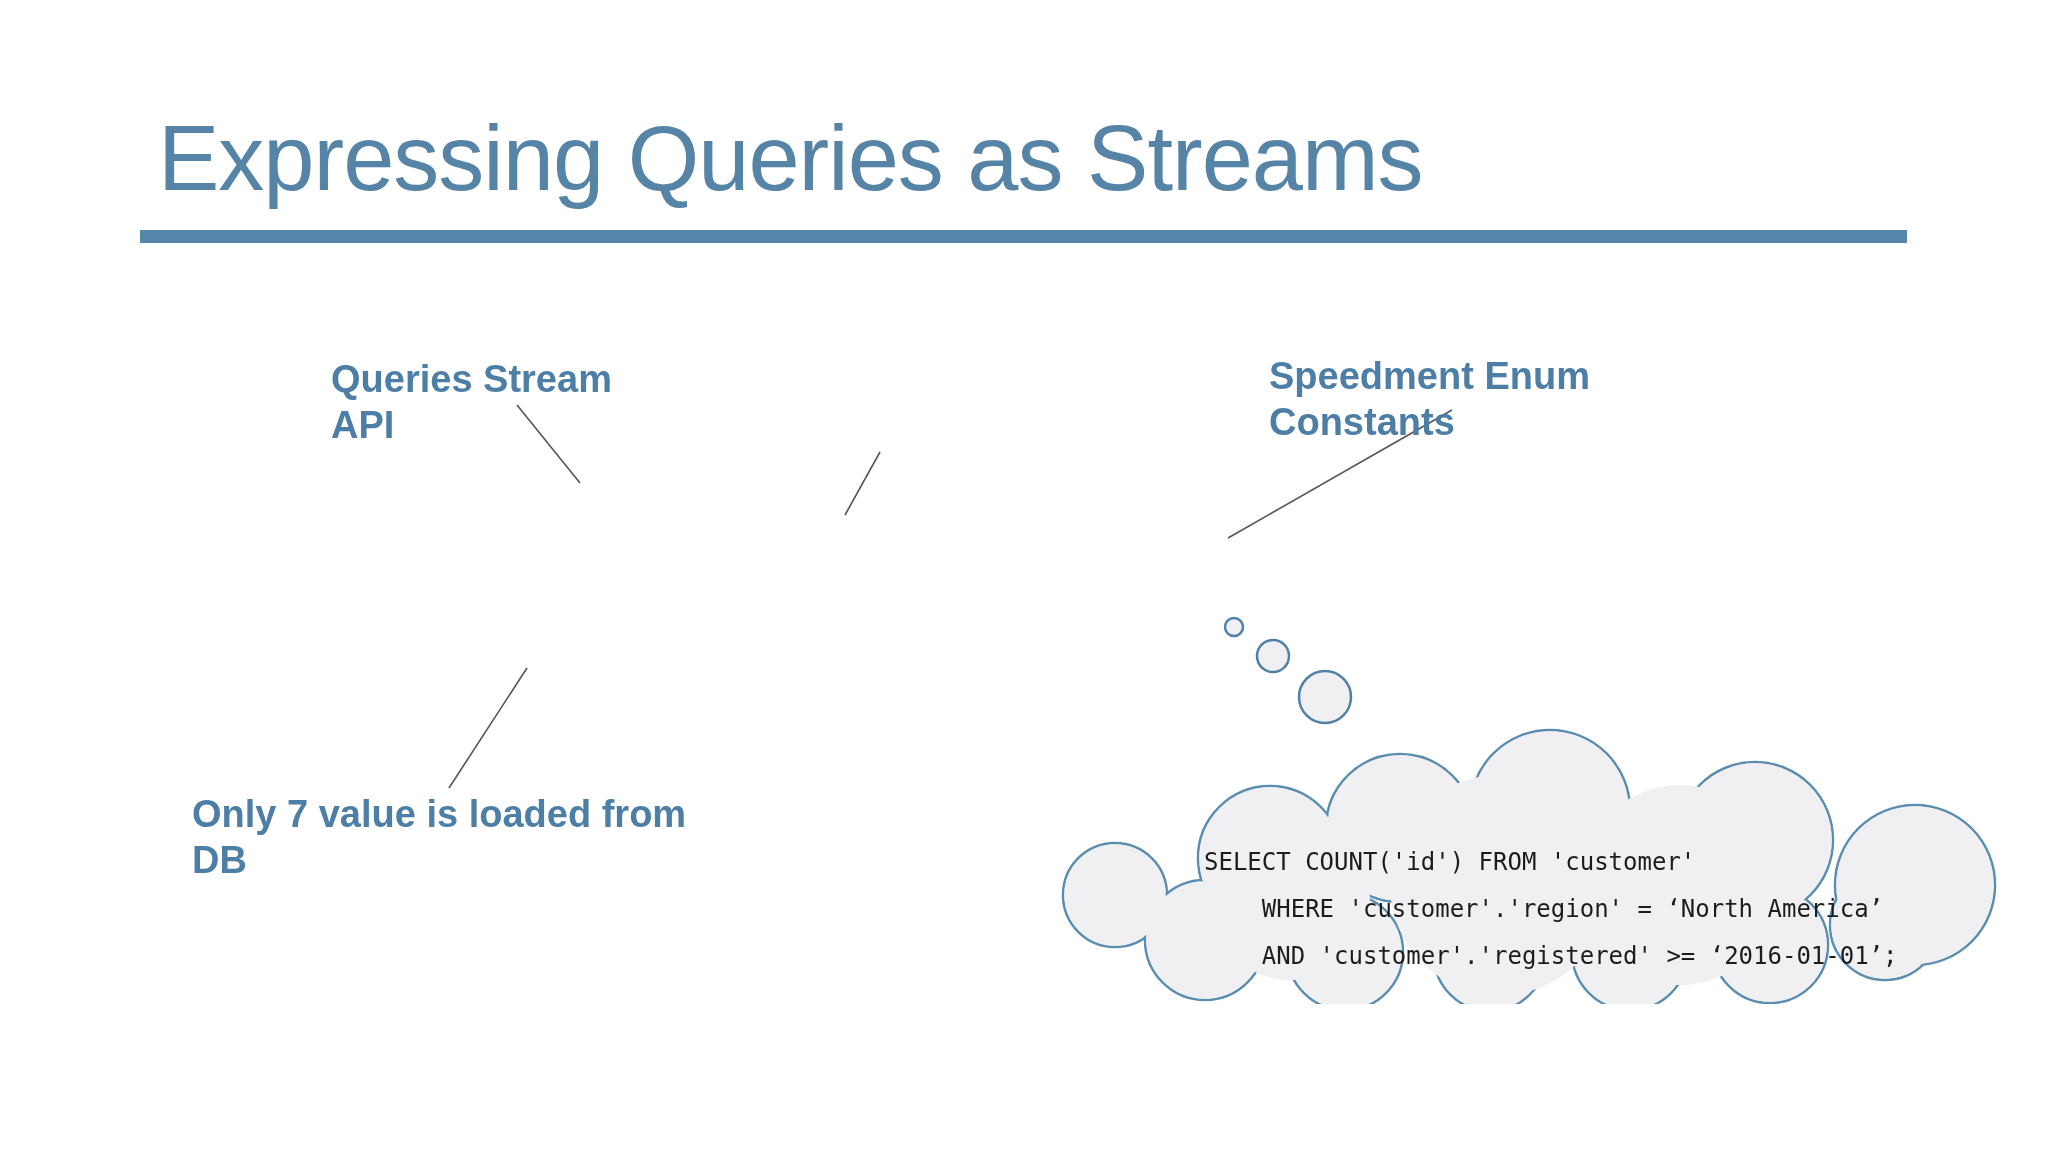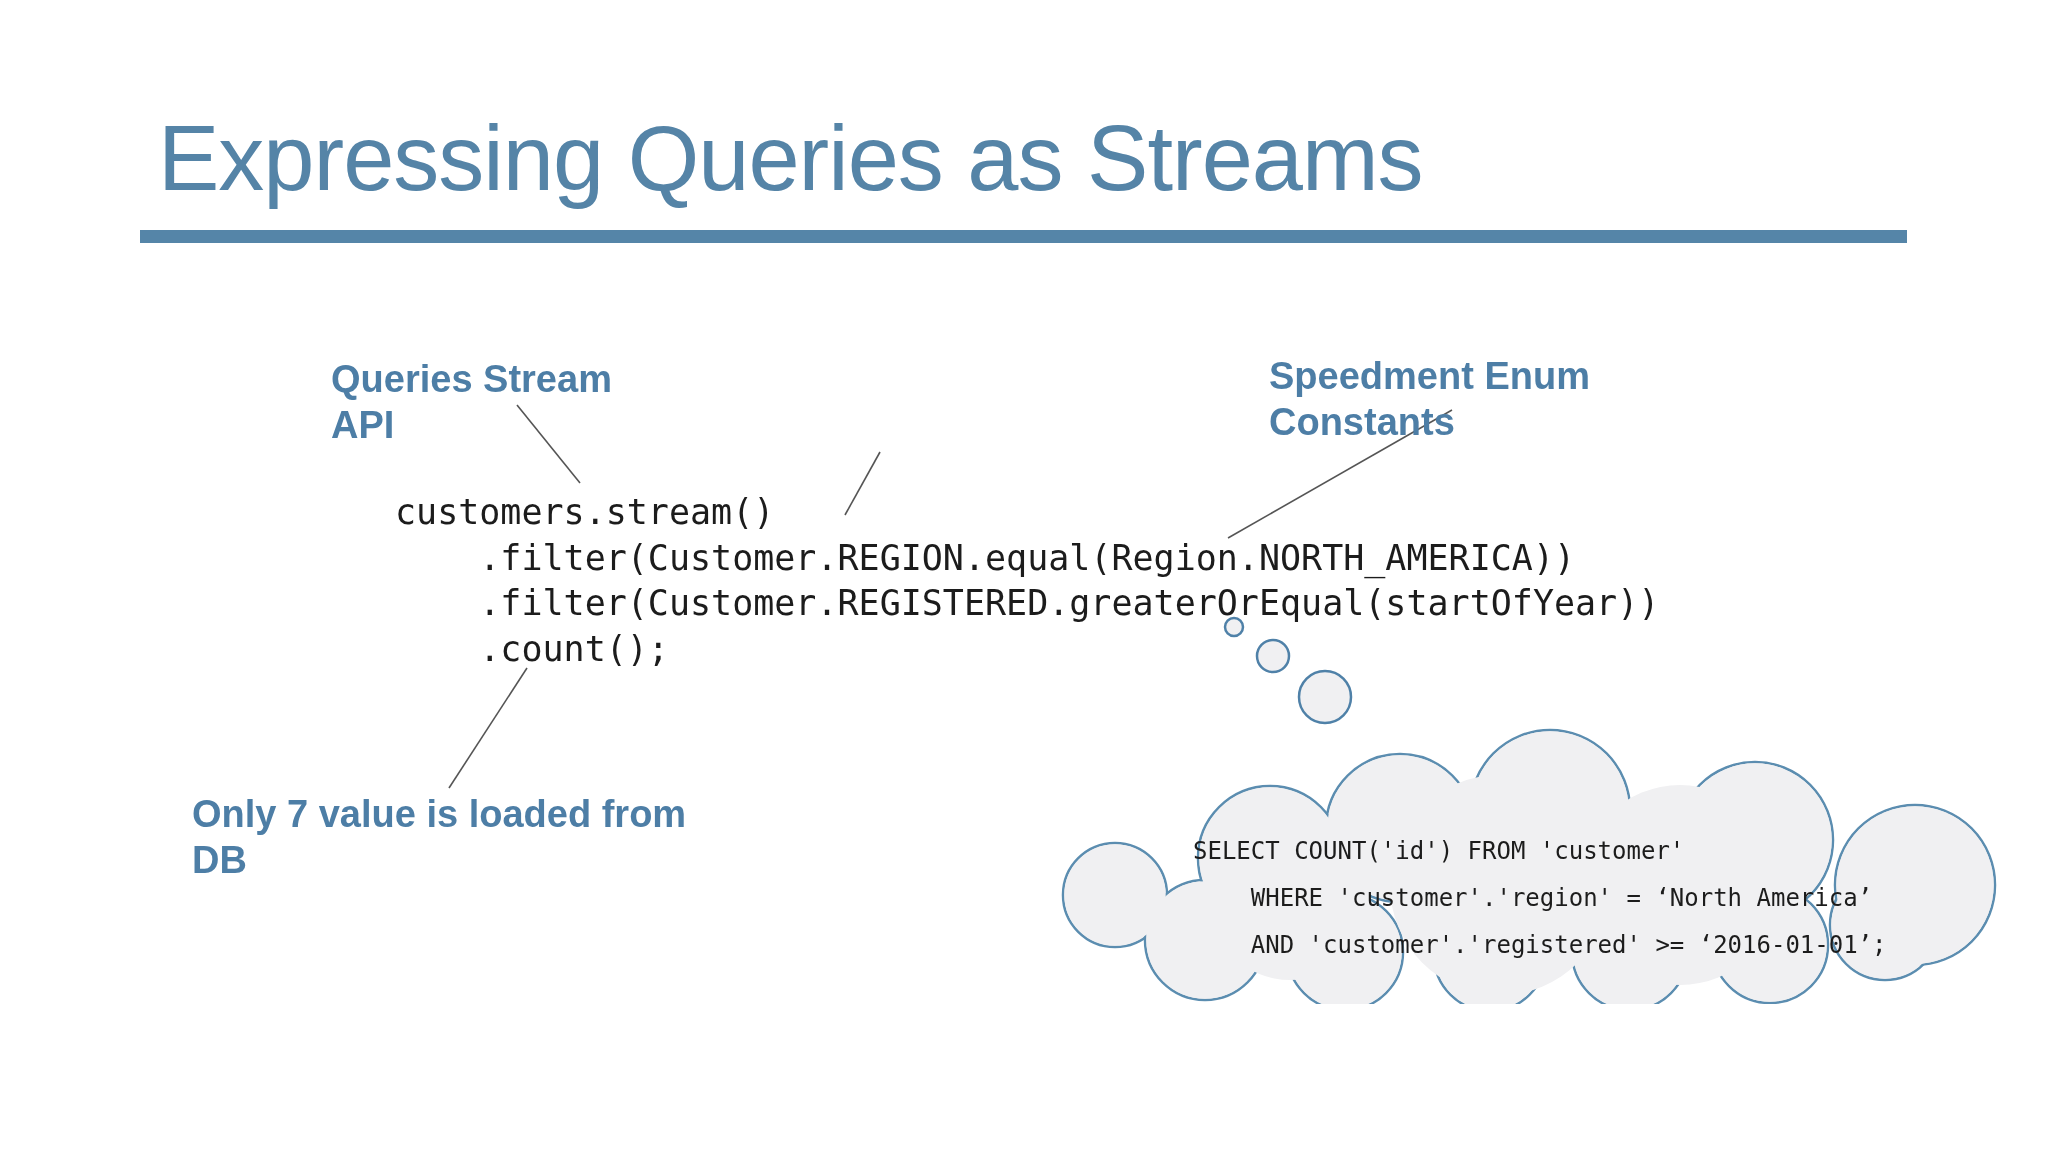--- a/index.html
+++ b/index.html
@@ -11,21 +11,21 @@
          color:#5584a7;font-weight:400;white-space:pre;}
   .title-bar{left:140px;top:230px;width:1767px;height:13px;background:#5585a8;}
   .label{font-weight:bold;font-size:38px;line-height:1.22;color:#4d7ea6;white-space:pre-line;}
   .lbl-standard{left:331px;top:356px;}
   .lbl-typesafe{left:757px;top:406px;}
   .lbl-enum{left:1269px;top:353px;}
   .lbl-db{left:192px;top:791px;}
   .code{left:395px;top:490px;font-family:"DejaVu Sans Mono",monospace;font-size:35px;
         line-height:45.5px;color:#1c1c1c;white-space:pre;margin:0;}
   .sql{left:1193px;top:828px;font-family:"DejaVu Sans Mono",monospace;font-size:24px;
-       line-height:47px;color:#1c1c1c;white-space:pre;margin:0;}
+       line-height:47px;color:#1c1c1c;white-space:pre;margin:11px;}
   .logo-text{left:1727px;top:1064px;font-size:33px;font-weight:600;color:#131313;
              letter-spacing:0px;}
 </style>
 </head>
 <body>
 
 <div id="slide">
 
   <svg id="overlay" viewBox="0 0 2048 1152">
 
@@ -91,23 +91,19 @@
   <div class="abs title">Expressing Queries as Streams</div>
   <div class="abs title-bar"></div>
 
   <div class="abs label lbl-standard">Queries Stream
 API</div>
   <div class="abs label lbl-enum">Speedment Enum
 Constants</div>
   <div class="abs label lbl-db">Only 7 value is loaded from
 DB</div>
 
-  <pre class="abs code">customers.stream()
-    .filter(Customer.REGION.equal(Region.NORTH_AMERICA))
-    .filter(Customer.REGISTERED.greaterOrEqual(startOfYear))
-    .count();</pre>
 
   <pre class="abs sql">SELECT COUNT('id') FROM 'customer'
     WHERE 'customer'.'region' = ‘North America’
     AND 'customer'.'registered' &gt;= ‘2016-01-01’;</pre>
 
   <div class="abs logo-text">Generated</div>
 </div>
 
 </body></html>

